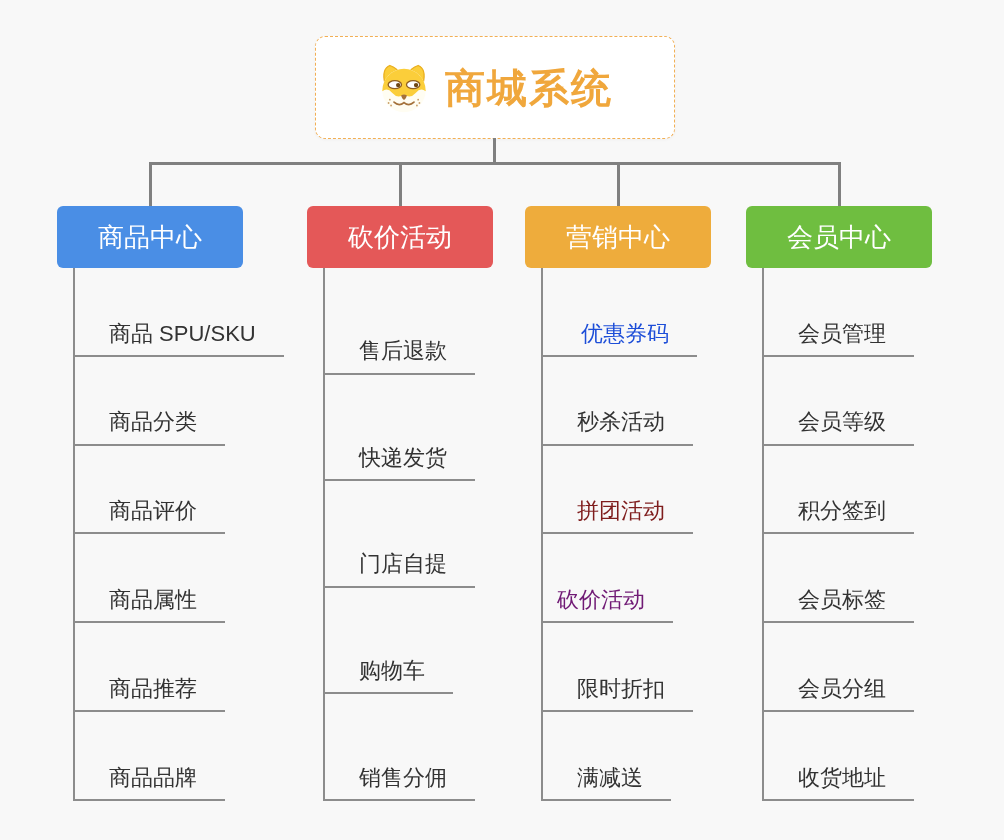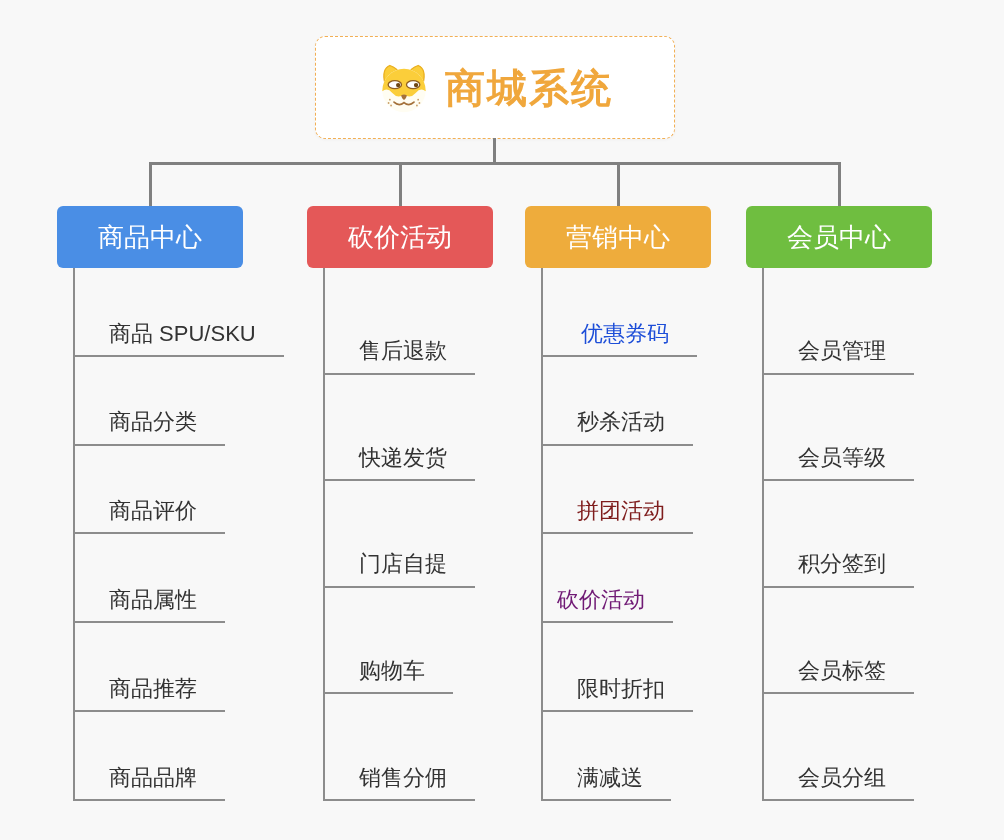--- a/index.html
+++ b/index.html
@@ -233,16 +233,19 @@
           </div>
           <div class="leaf-row">
             <span class="leaf-label" style="border-bottom-color: rgb(140, 140, 140); color: rgb(51, 51, 51);">积分签到</span>
           </div>
           <div class="leaf-row">
             <span class="leaf-label" style="border-bottom-color: rgb(140, 140, 140); color: rgb(51, 51, 51);">会员标签</span>
           </div>
           <div class="leaf-row">
             <span class="leaf-label" style="border-bottom-color: rgb(140, 140, 140); color: rgb(51, 51, 51);">会员分组</span>
           </div>
+          <div class="leaf-row">
+            <span class="leaf-label" style="border-bottom-color: rgb(140, 140, 140); color: rgb(51, 51, 51);">收货地址</span>
+          </div>
         </div>
   </div>
 </div>
 </div>
 
 </body></html>

